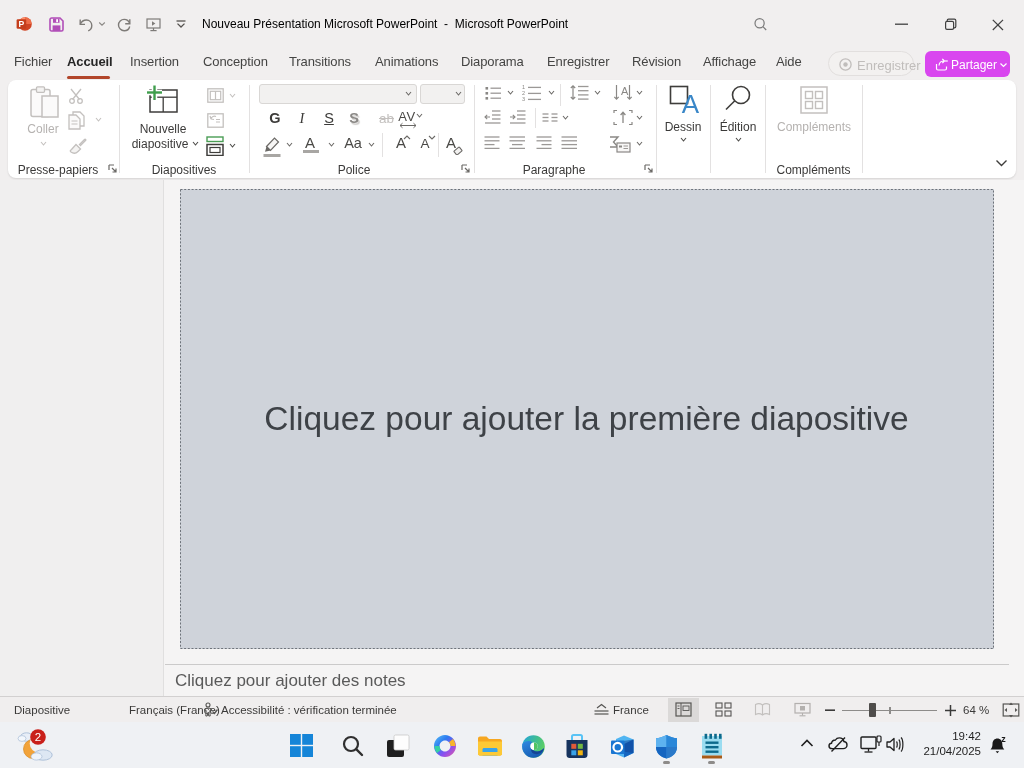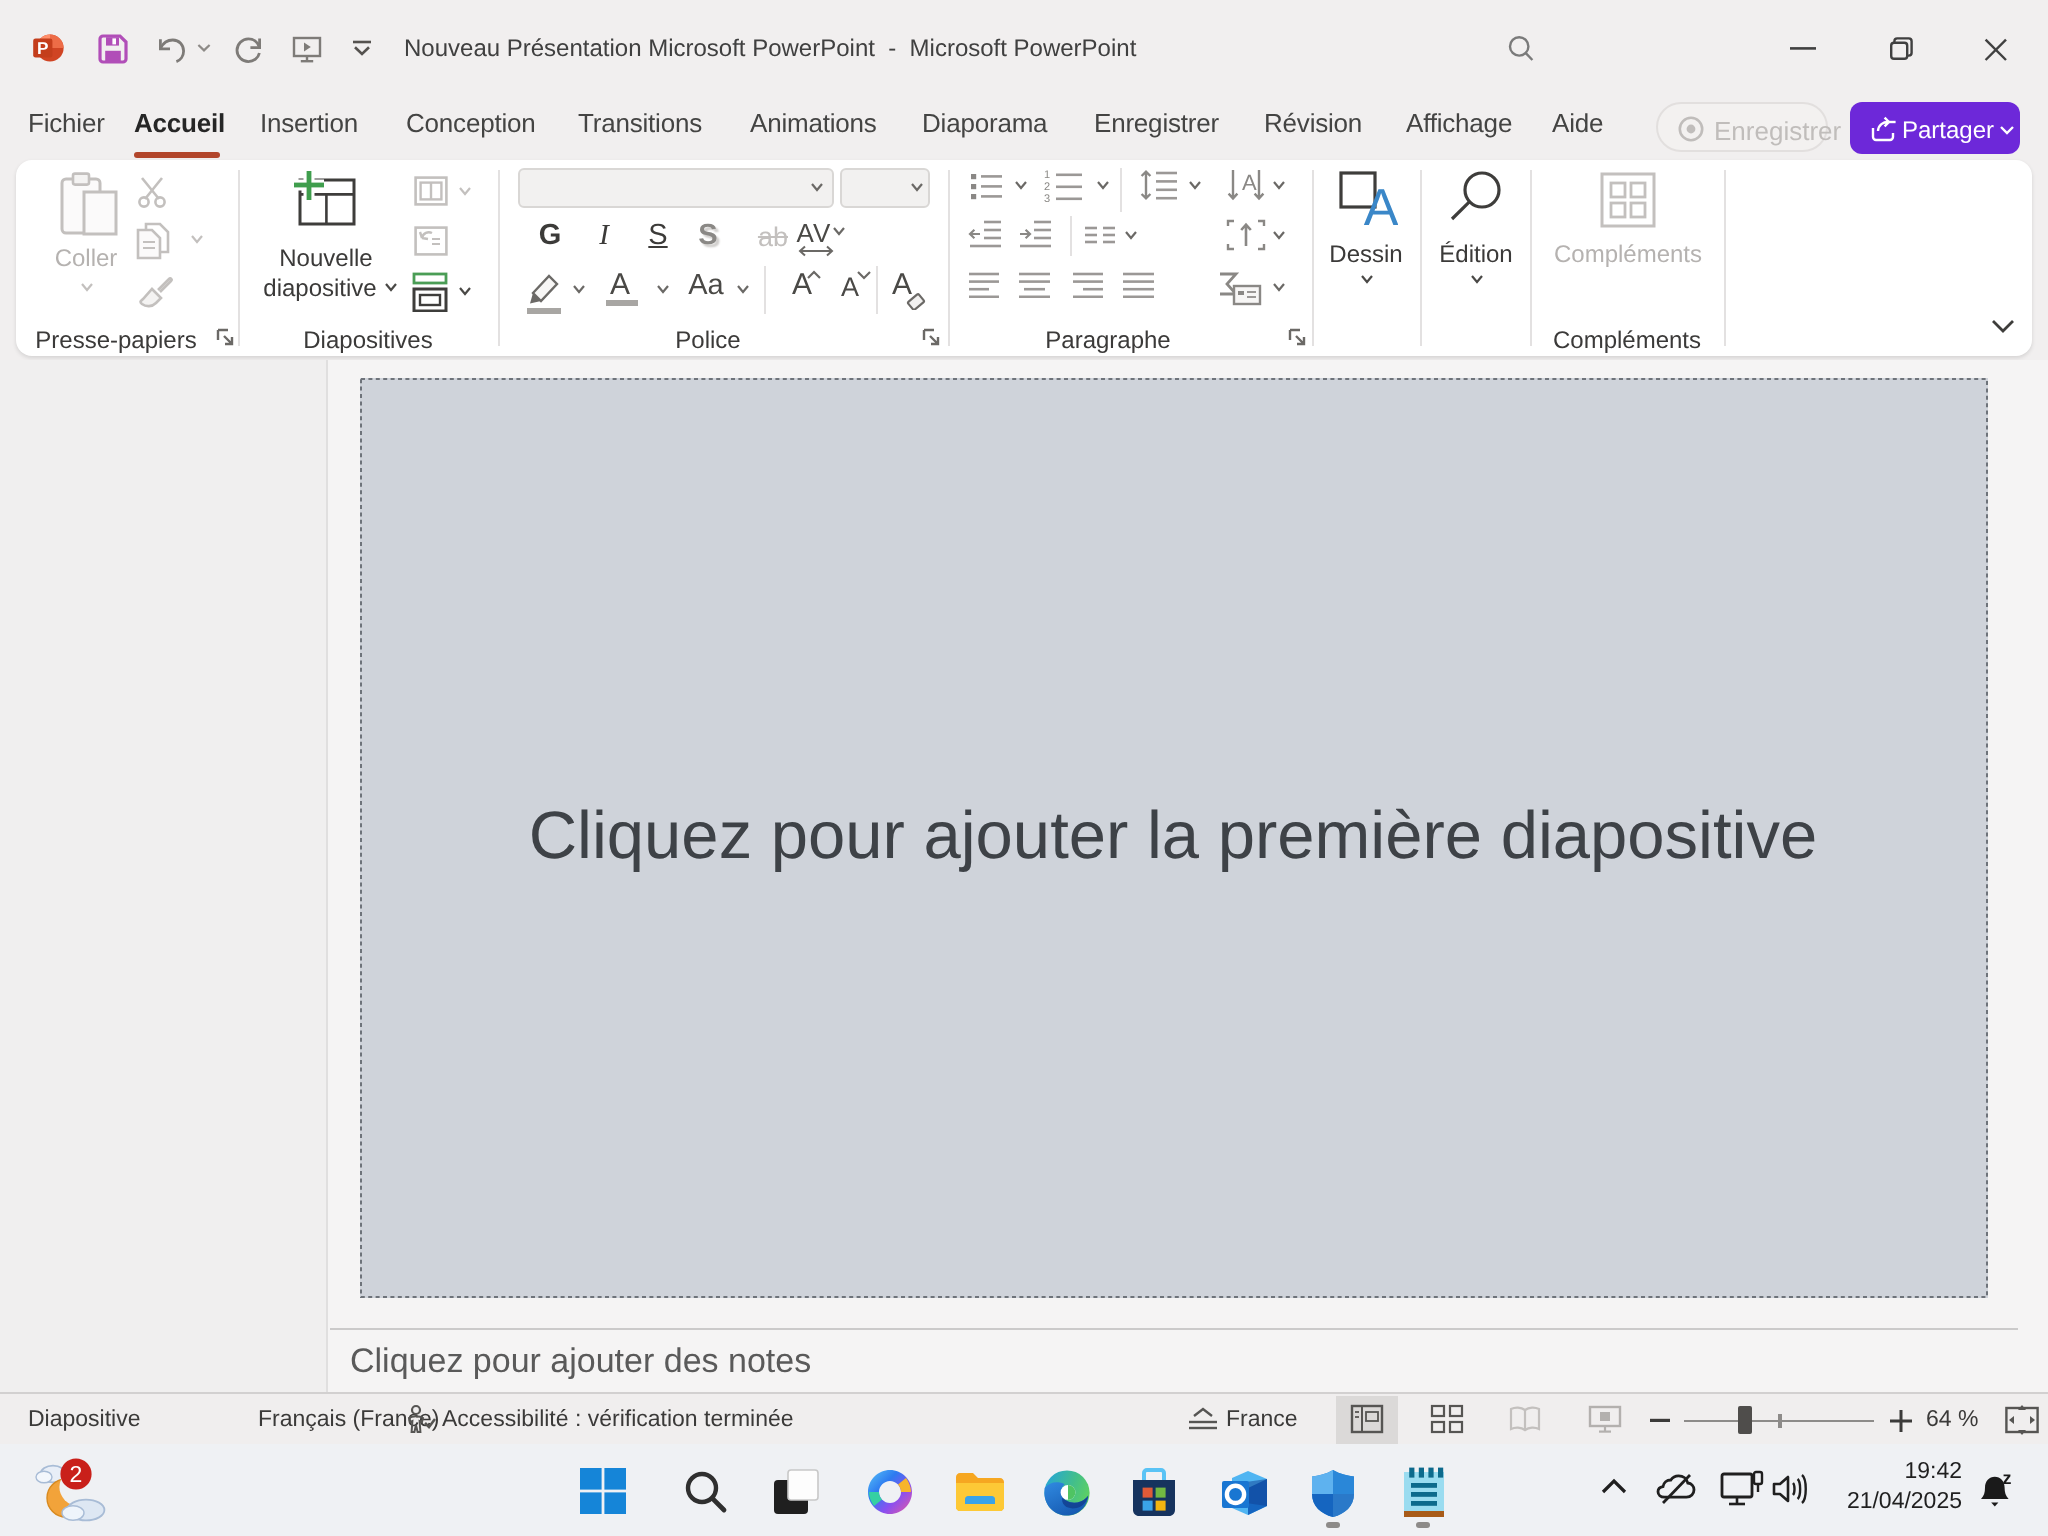--- a/index.html
+++ b/index.html
@@ -3,21 +3,21 @@
 <meta charset="utf-8">
 <style>
 * { margin:0; padding:0; box-sizing:border-box; }
 html,body { width:1024px; height:768px; }
 body { font-family:"Liberation Sans",sans-serif; background:#f1efef; overflow:hidden; position:relative; }
 .abs { position:absolute; }
 svg { display:block; }
 
 
 #titlebar { position:absolute; left:0; top:0; width:1024px; height:48px; background:#f1efef; }
-#titletext { position:absolute; left:202px; top:17px; font-size:12px; color:#404040; white-space:pre; }
+#titletext { position:absolute; left:202px; top:17px; font-size:12px; color:#000000; white-space:pre; }
 
 #menurow { position:absolute; left:0; top:48px; width:1024px; height:32px; background:#f1efef; }
 .mtab { position:absolute; top:6px; font-size:13px; letter-spacing:-0.1px; color:#444443; }
 .mtab.active { color:#262626; font-weight:bold; }
 #accueil-underline { position:absolute; left:67px; top:28px; width:43px; height:2.6px; background:#b2462b; border-radius:1.5px; }
 
 
 #ribbon { position:absolute; left:8px; top:80px; width:1008px; height:98px; background:#ffffff; border-radius:8px; box-shadow:0 1px 2px rgba(0,0,0,0.12); }
 .gdiv { position:absolute; top:5px; width:1px; height:88px; background:#e3e1e1; }
 .glabel { position:absolute; top:83px; font-size:12px; color:#3b3a39; text-align:center; }
@@ -117,21 +117,21 @@
   <div id="accueil-underline"></div>
 
   <div class="abs" style="left:828px;top:3px;width:86px;height:25px;border:1px solid #e2dfde;border-radius:13px;background:#f3f1f0;">
     <svg class="abs" style="left:9px;top:5px;" width="15" height="15" viewBox="0 0 15 15">
       <circle cx="7.5" cy="7.5" r="5.6" fill="none" stroke="#c0bdbb" stroke-width="1.3"></circle>
       <circle cx="7.5" cy="7.5" r="2.2" fill="#c0bdbb"></circle>
     </svg>
     <span class="abs" style="left:28px;top:5.5px;font-size:13px;color:#c0bdbb;">Enregistrer</span>
   </div>
 
-  <div class="abs" style="left:925px;top:3px;width:85px;height:26px;border-radius:6px;background:#6d28d9;">
+  <div class="abs" style="left:925px;top:3px;width:85px;height:26px;border-radius:6px;background:#d946ef;">
     <svg class="abs" style="left:9px;top:5px;" width="16" height="16" viewBox="0 0 16 16">
       <path d="M2.5 8 L2.5 12.5 C2.5 13.3 3.2 14 4 14 L11 14 C11.8 14 12.5 13.3 12.5 12.5 L12.5 10.5" fill="none" stroke="#ffffff" stroke-width="1.2"></path>
       <path d="M5 9.5 C5.2 6.5 7.5 4.8 10.5 5 M10.5 5 L8.3 2.8 M10.5 5 L8.3 7.2" fill="none" stroke="#ffffff" stroke-width="1.2"></path>
       <path d="M10.5 5 L13.8 5" stroke="#ffffff" stroke-width="1.2"></path>
     </svg>
     <span class="abs" style="left:26px;top:6.5px;font-size:12px;color:#ffffff;">Partager</span>
     <svg class="abs" style="left:74px;top:11px;" width="9" height="7" viewBox="0 0 9 7">
         <path d="M1.5 1.5 L4.5 4.5 L7.5 1.5" fill="none" stroke="#ffffff" stroke-width="1.2"></path>
       </svg>
   </div>

